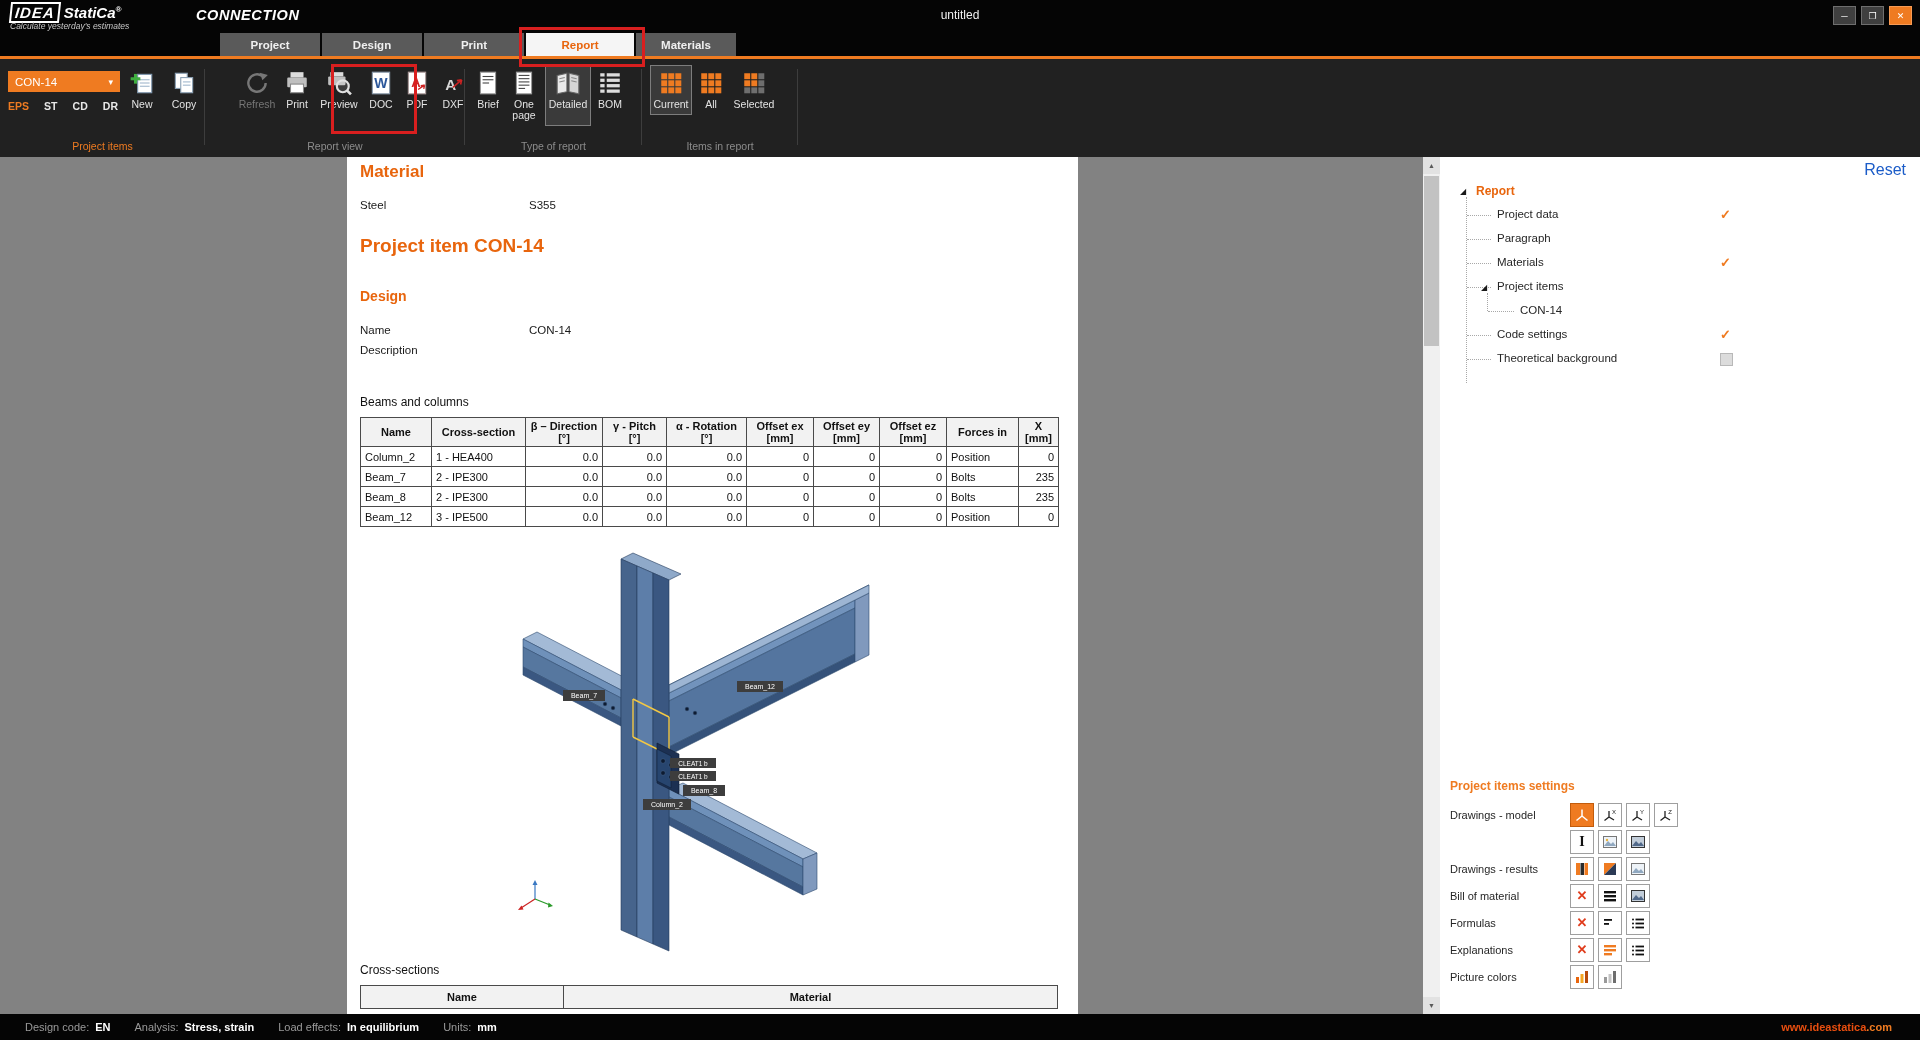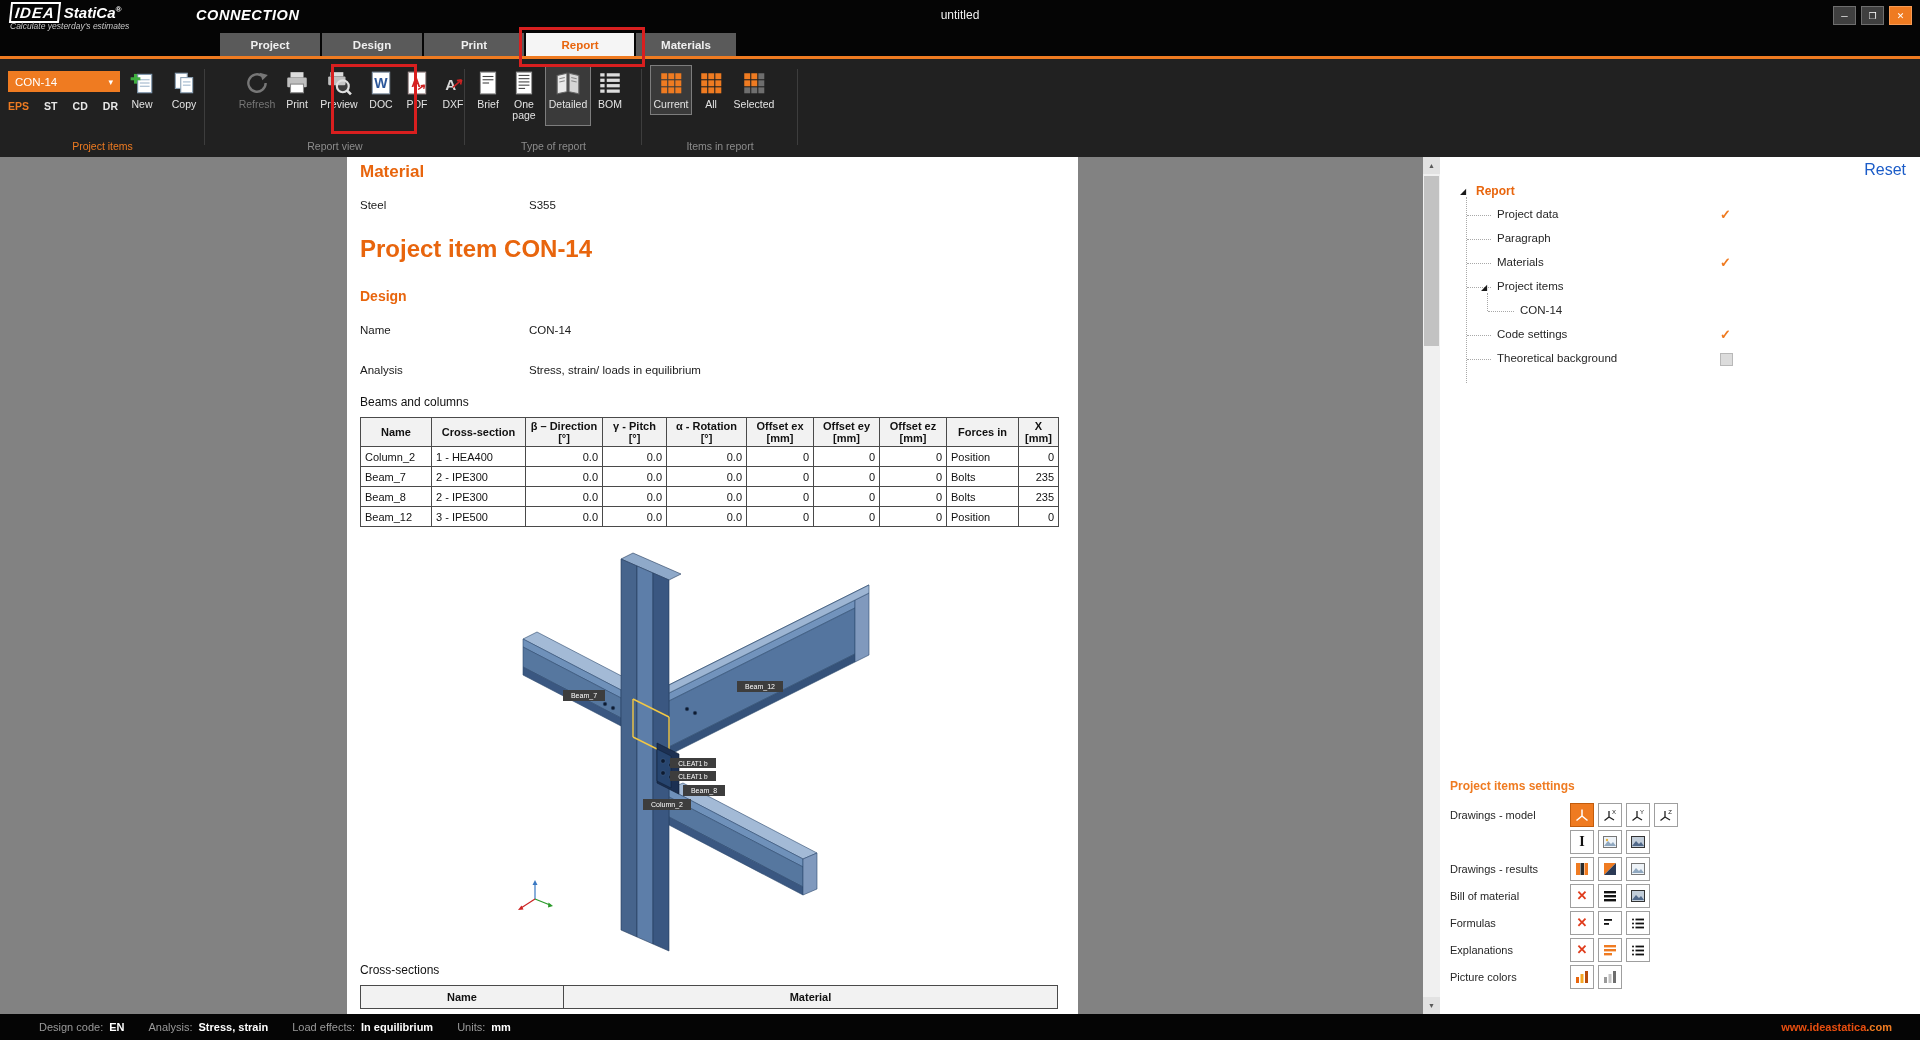--- a/index.html
+++ b/index.html
@@ -101,21 +101,21 @@
   .srow .slabel{width:120px;font-size:11px;color:#262626;}
   .sbtns{display:flex;gap:4px;}
   .sbtn{width:24px;height:24px;box-sizing:border-box;border:1px solid #9f9f9f;background:#fff;
         display:flex;align-items:center;justify-content:center;color:#222;}
   .sbtn.sel{background:#EF7B21;border-color:#c25c0c;color:#fff;}
   .sbtn .x{color:#e03c1c;font-weight:700;font-size:13px;line-height:1;}
   .sbtn .serifI{font-family:"Liberation Serif",serif;font-size:14px;font-weight:700;color:#111;line-height:1;}
 
   
   .statusbar{position:absolute;left:0;right:0;top:1014px;height:26px;background:#050505;display:flex;
-             align-items:center;font-size:11px;color:#9a9a9a;padding-left:39px;box-sizing:border-box;text-align:center;}
+             align-items:center;font-size:11px;color:#9a9a9a;padding-left:25px;box-sizing:border-box;text-align:center;}
   .sl{margin-left:24px;}
   .sl.first{margin-left:0;}
   .sv{color:#fff;font-weight:700;margin-left:6px;}
   .url{margin-left:auto;margin-right:28px;font-weight:700;color:#e84e0f;}
   .url .tld{color:#EF7B21;}
 
   
   .annot{position:absolute;border:3px solid #D91F1F;z-index:50;background:transparent;}
   #annot-tab{left:519px;top:27px;width:120px;height:34px;}
   #annot-docpdf{left:331px;top:64px;width:80px;height:64px;}
@@ -347,30 +347,30 @@
 
   <div class="content">
 
     <div class="page">
       <div class="ph1" id="h-material" style="top:5px;font-size:17px;">Material</div>
       <div class="prow" style="top:42px;">
         <span>Steel</span>
         <span class="pval">S355</span>
       </div>
 
-      <div class="ph1" style="top:78px;font-size:24px;">Project item CON-14</div>
+      <div class="ph1" style="top:78px;font-size:19px;">Project item CON-14</div>
       <div class="ph1" style="top:131px;font-size:14px;">Design</div>
 
       <div class="prow" style="top:167px;">
         <span>Name</span>
         <span class="pval">CON-14</span>
       </div>
-      <div class="prow" style="top:207px;">
-        <span>Analysis</span>
-        <span class="pval">Stress, strain/ loads in equilibrium</span>
+      <div class="prow" style="top:187px;">
+        <span>Description</span>
+        <span class="pval"></span>
       </div>
 
       <div class="bold-h" style="top:238px;">Beams and columns</div>
 
       <table class="btable">
         <colgroup>
           <col style="width:71px">
             <col style="width:94px">
             <col style="width:77px">
             <col style="width:64px">

